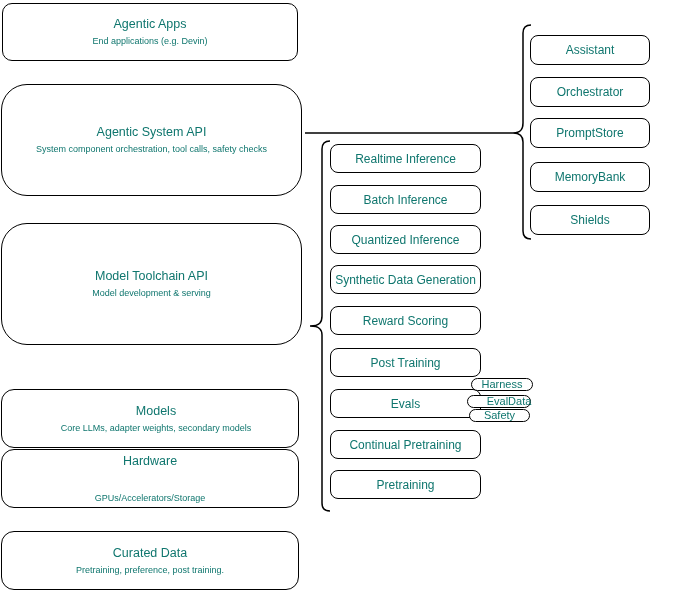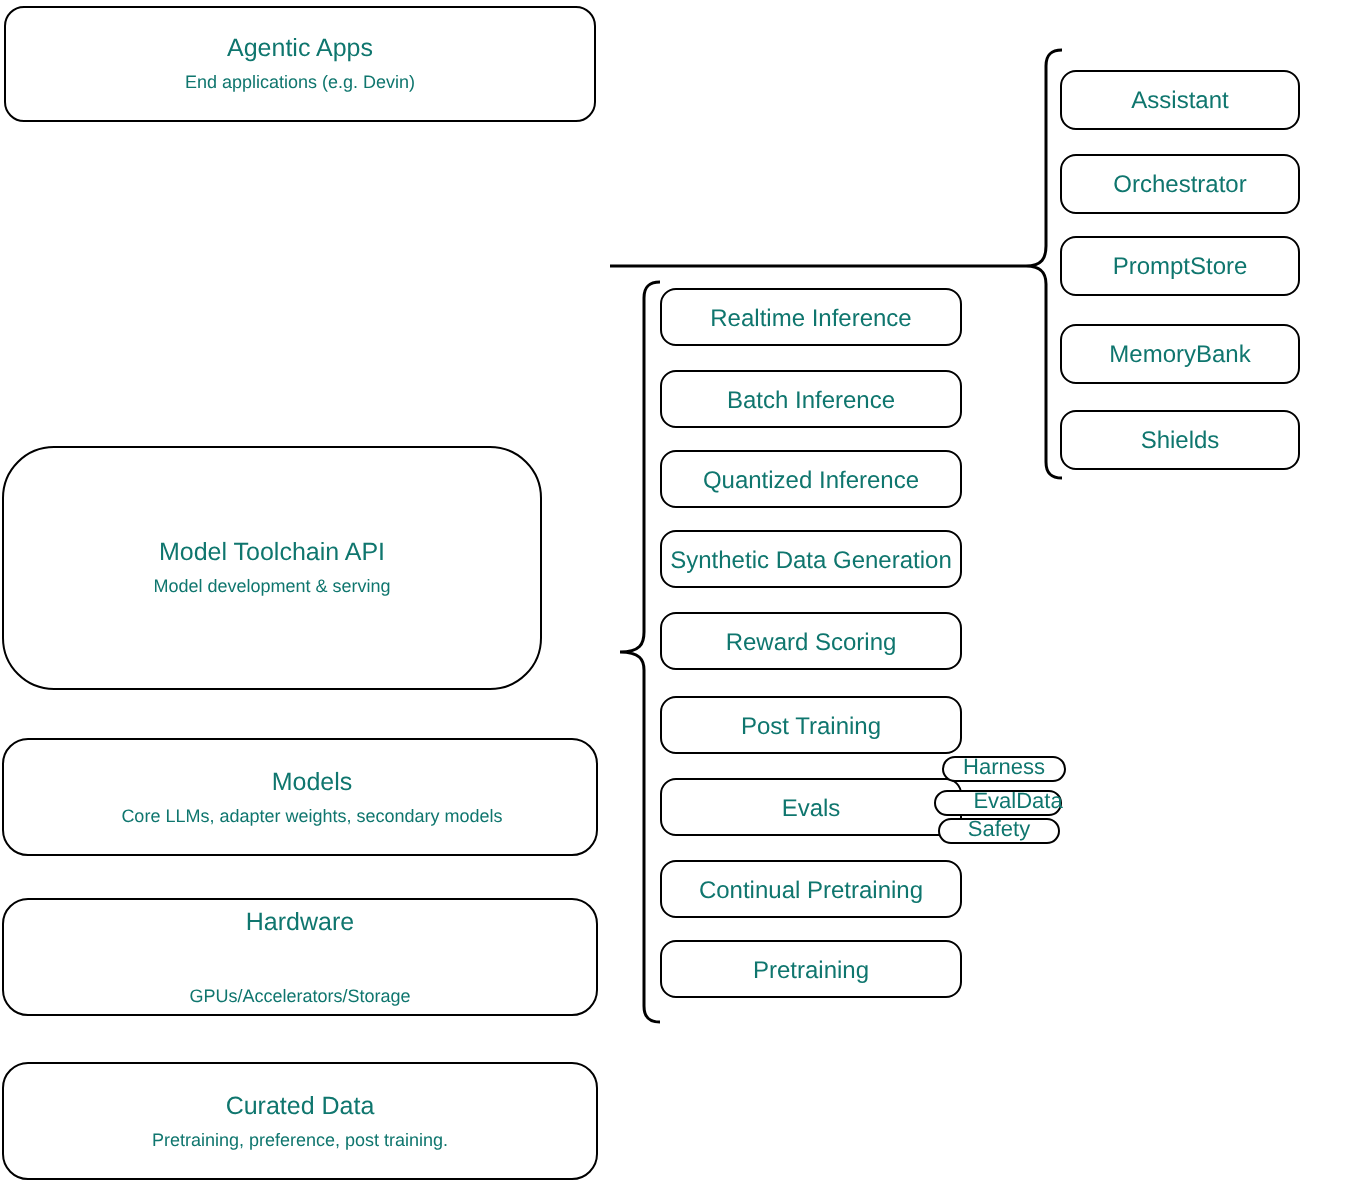--- a/index.html
+++ b/index.html
@@ -40,27 +40,31 @@
     <line x1="305" y1="133" x2="513" y2="133" stroke="#000000" stroke-width="1.5" fill="none"></line>
     <path d="M 531 25 C 526 25 523 27 523 33 L 523 123 C 523 129 521 133 513 133 C 521 133 523 137 523 142 L 523 231 C 523 237 526 239 531 239" stroke="#000000" stroke-width="1.5" fill="none"></path>
     <path d="M 330 141 C 325 141 322 143 322 149 L 322 316 C 322 322 320 326 310 326 C 320 326 322 330 322 335 L 322 503 C 322 509 325 511 330 511" stroke="#000000" stroke-width="1.5" fill="none"></path>
   </svg>
 
   <div class="box lbox r10" style="left:2px;top:3px;width:296px;height:58px;">
     <div class="title">Agentic Apps</div>
     <div class="subtitle">End applications (e.g. Devin)</div>
   </div>
 
+  <div class="box lbox r26" style="left:1px;top:84px;width:301px;height:112px;">
+    <div class="title">Agentic System API</div>
+    <div class="subtitle">System component orchestration, tool calls, safety checks</div>
+  </div>
 
-  <div class="box lbox r26" style="left:1px;top:223px;width:270px;height:122px;">
+  <div class="box lbox r26" style="left:1px;top:223px;width:301px;height:122px;">
     <div class="title">Model Toolchain API</div>
     <div class="subtitle">Model development &amp; serving</div>
   </div>
 
-  <div class="box lbox r13" style="left:1px;top:369px;width:298px;height:59px;padding-left:12px;">
+  <div class="box lbox r13" style="left:1px;top:389px;width:298px;height:59px;padding-left:12px;">
     <div class="title">Models</div>
     <div class="subtitle">Core LLMs, adapter weights, secondary models</div>
   </div>
 
   <div class="box lbox r13" style="left:1px;top:449px;width:298px;height:59px;gap:20px;">
     <div class="title">Hardware</div>
     <div class="subtitle">GPUs/Accelerators/Storage</div>
   </div>
 
   <div class="box lbox r13" style="left:1px;top:531px;width:298px;height:59px;">

